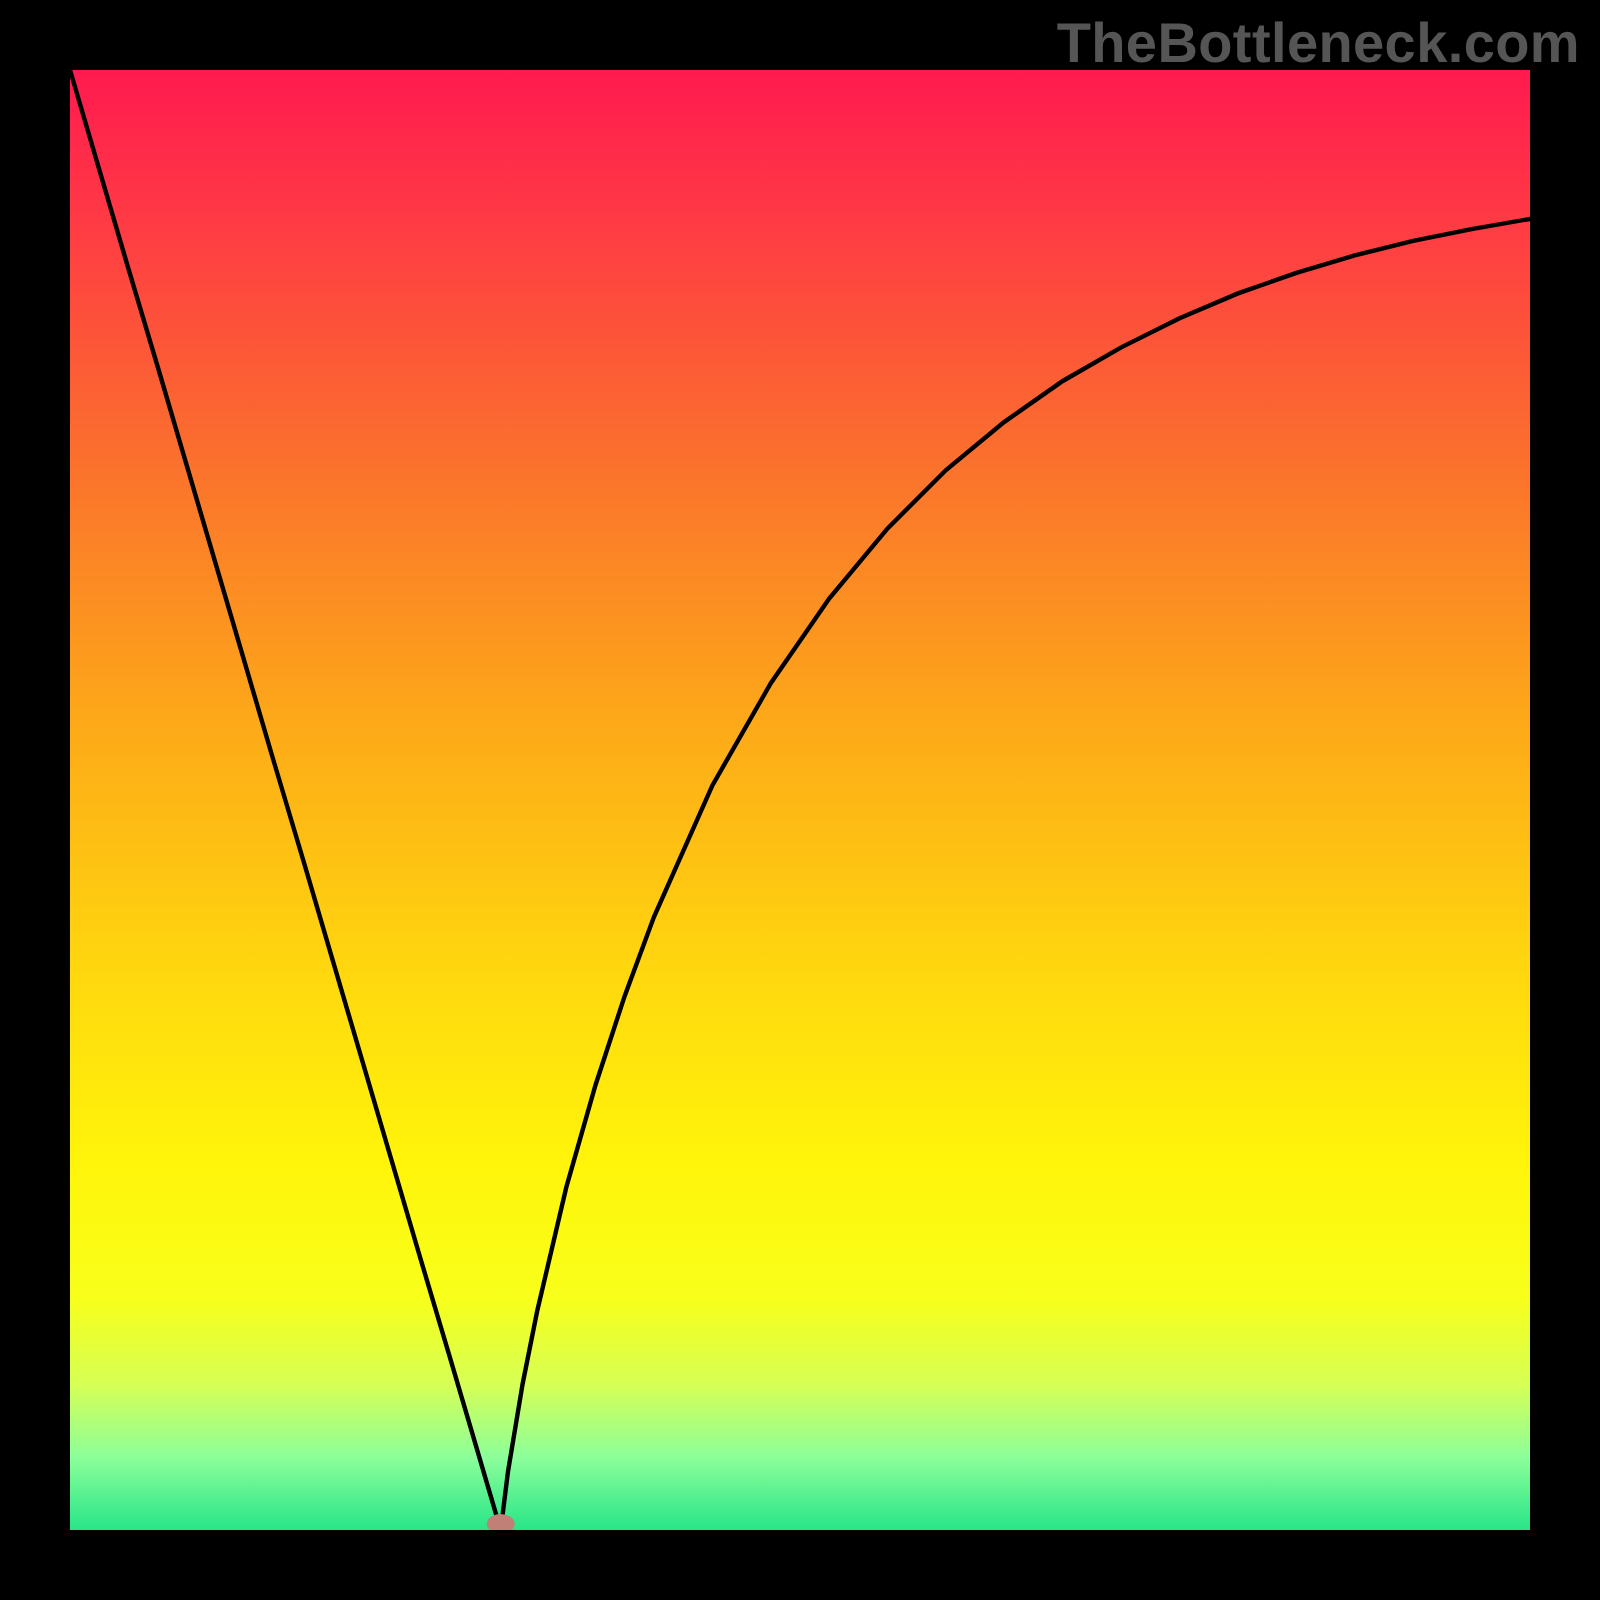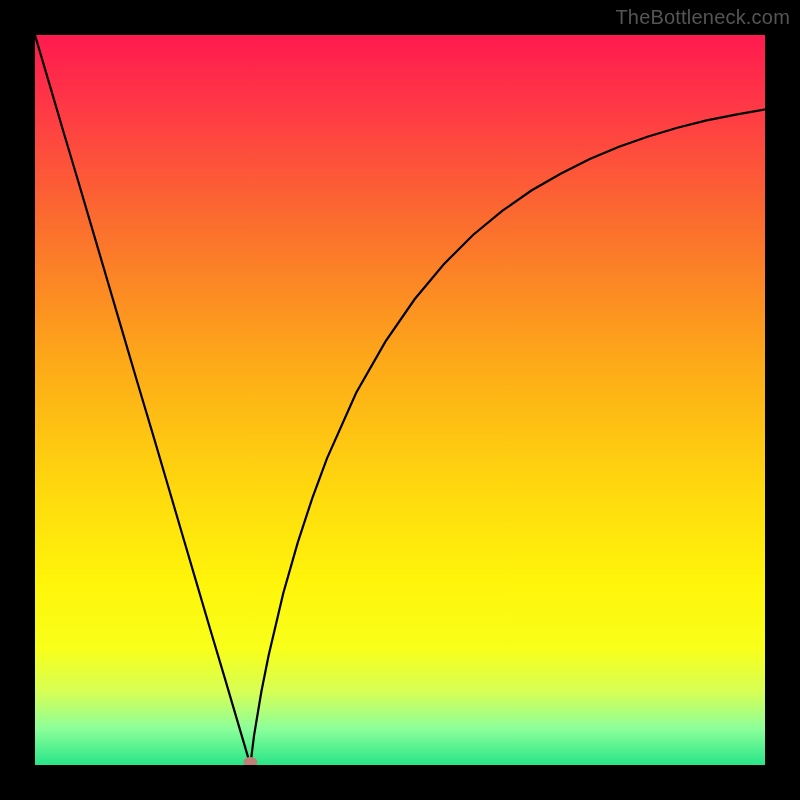--- a/index.html
+++ b/index.html
@@ -39,22 +39,22 @@
     left: 0;
     top: 0;
     width: 100%;
     height: 100%;
   }
   .watermark {
     position: absolute;
     top: 6px;
     right: 10px;
     color: #555;
-    font-size: 20px;
-    font-weight: 400;
+    font-size: 28px;
+    font-weight: 700;
     letter-spacing: 0.2px;
   }
 </style>
 </head>
 <body>
 
 <div class="frame">
 
   <div class="watermark">TheBottleneck.com</div>
 

